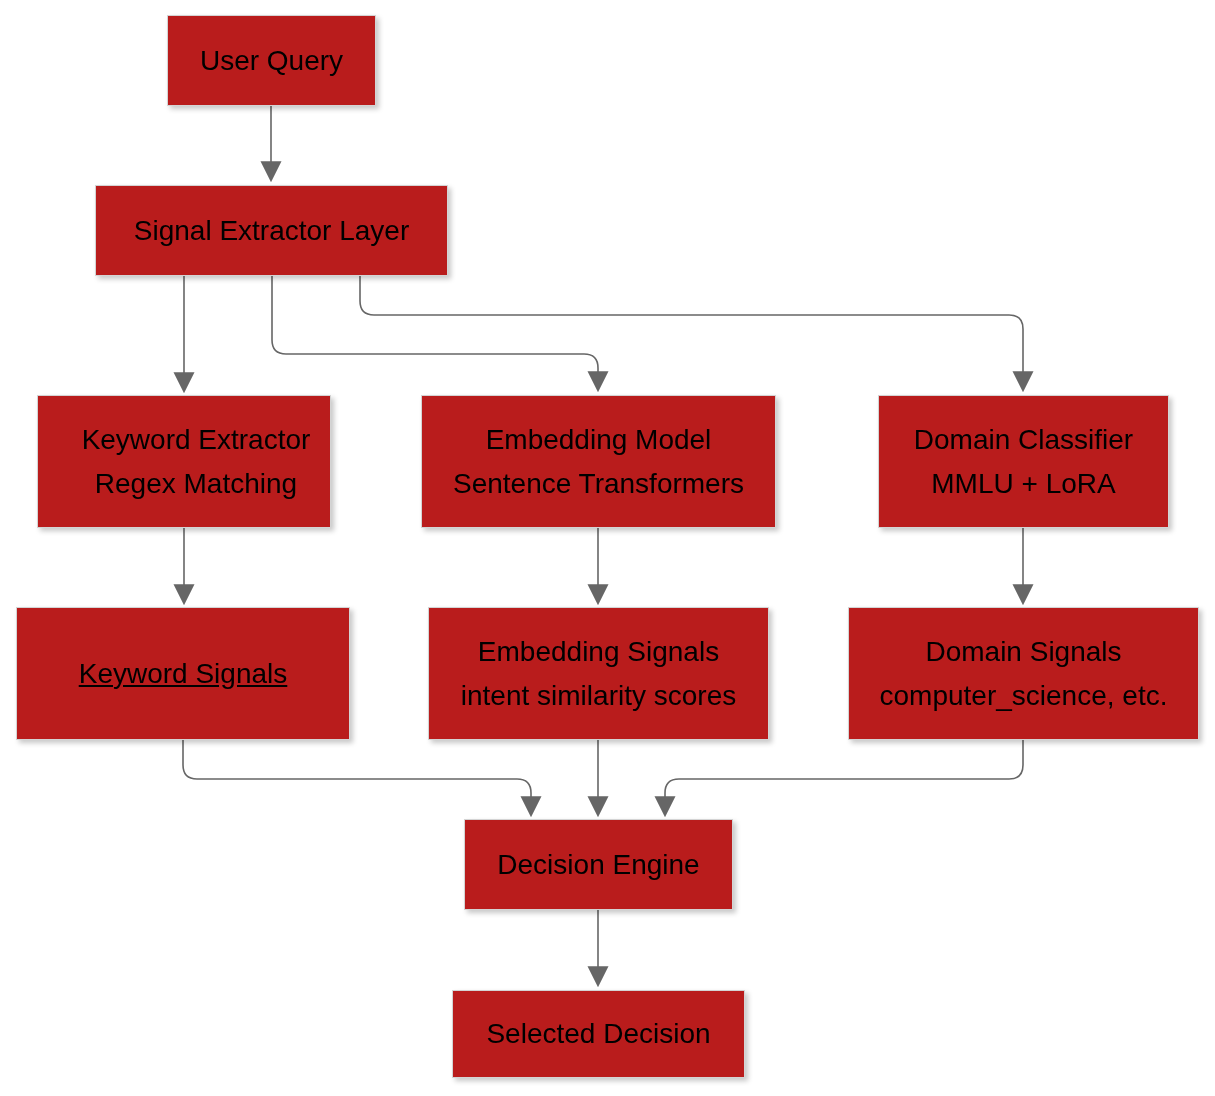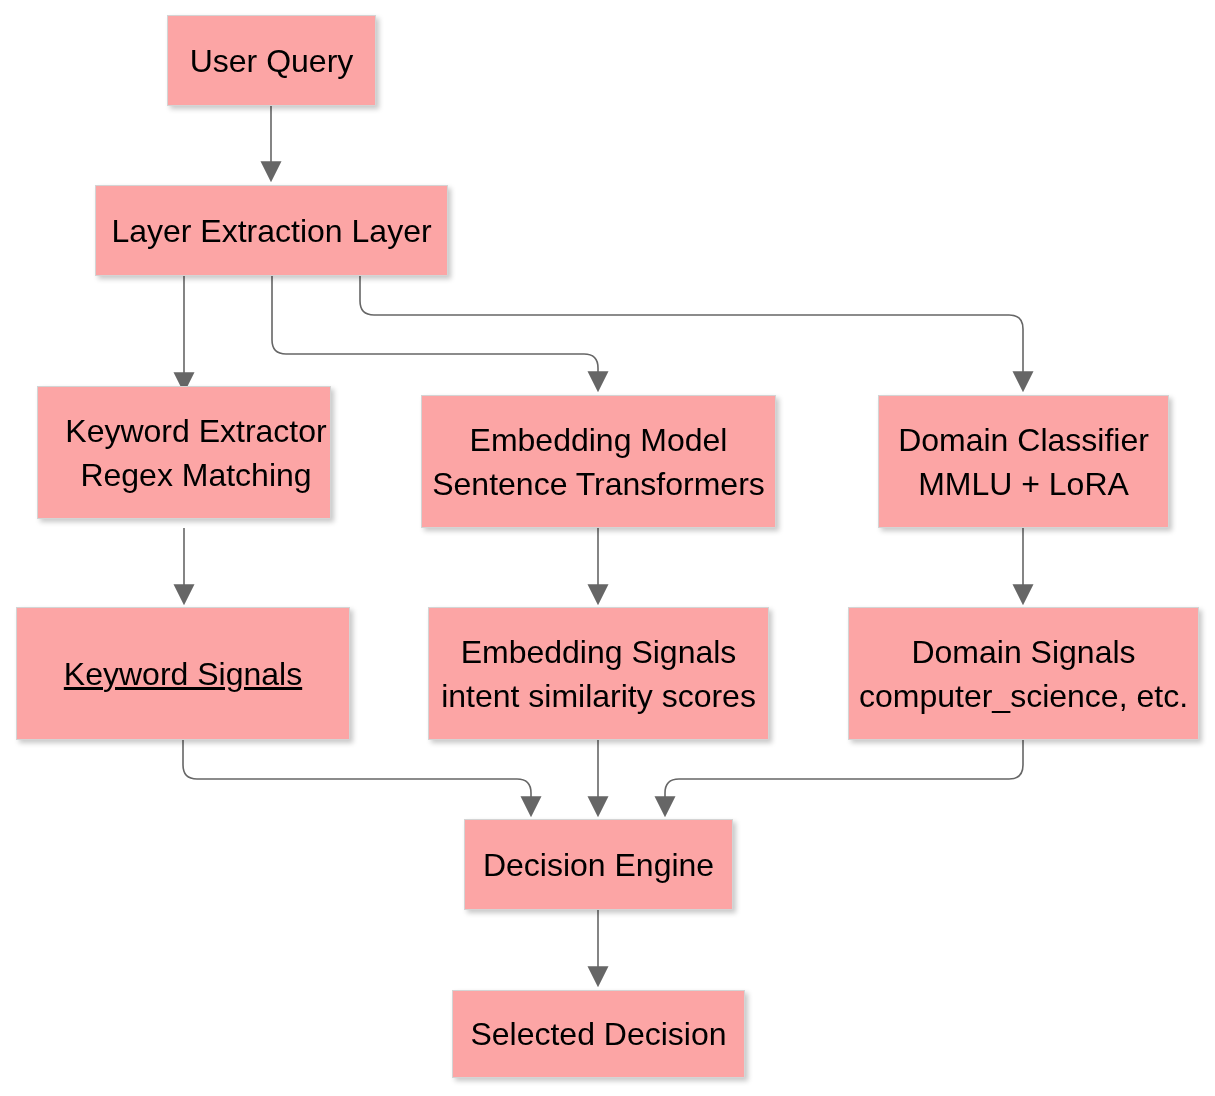--- a/index.html
+++ b/index.html
@@ -22,39 +22,39 @@
     pointer-events: none;
   }
   .edge {
     fill: none;
     stroke: #666666;
     stroke-width: 1.6;
   }
   .node {
     position: absolute;
     box-sizing: border-box;
-    background: #fca5a5;
+    background: #b91c1c;
     border: 1px solid #d4d4d4;
     box-shadow: 3px 3px 5px rgba(0,0,0,0.22);
     display: flex;
     flex-direction: column;
     justify-content: center;
     align-items: center;
     text-align: left;
     color: #000000;
-    font-size: 32px;
+    font-size: 28px;
     line-height: 44px;
     white-space: nowrap;
   }
   .node .line { display: block; }
 
   
   #n-user-query        { left:167px; top:15px;  width:209px; height:91px; }
   #n-signal-extraction { left:95px;  top:185px; width:353px; height:91px; }
-  #n-keyword-extractor { left:37px;  top:386px; width:294px; height:133px;padding-left:24px; }
+  #n-keyword-extractor { left:37px;  top:395px; width:294px; height:133px;padding-left:24px; }
   #n-embedding-model   { left:421px; top:395px; width:355px; height:133px; }
   #n-domain-classifier { left:878px; top:395px; width:291px; height:133px; }
   #n-keyword-signals   { left:16px;  top:607px; width:334px; height:133px;text-decoration:underline; }
   #n-embedding-signals { left:428px; top:607px; width:341px; height:133px; }
   #n-domain-signals    { left:848px; top:607px; width:351px; height:133px; }
   #n-decision-engine   { left:464px; top:819px; width:269px; height:91px; }
   #n-selected-decision { left:452px; top:990px; width:293px; height:88px; }
 </style>
 </head>
 <body>
@@ -79,21 +79,21 @@
     <path class="edge" marker-end="url(#ah)" d="M598,740 L598,812"></path>
     <path class="edge" marker-end="url(#ah)" d="M1023,740 L1023,765 Q1023,779 1009,779 L679,779 Q665,779 665,793 L665,812"></path>
     <path class="edge" marker-end="url(#ah)" d="M598,910 L598,982"></path>
   </svg>
 
   <div class="node" id="n-user-query">
     <span class="line">User Query</span>
   </div>
 
   <div class="node" id="n-signal-extraction">
-    <span class="line">Layer Extraction Layer</span>
+    <span class="line">Signal Extractor Layer</span>
   </div>
 
   <div class="node" id="n-keyword-extractor">
     <span class="line">Keyword Extractor</span>
     <span class="line">Regex Matching</span>
   </div>
 
   <div class="node" id="n-domain-classifier">
     <span class="line">Domain Classifier</span>
     <span class="line">MMLU + LoRA</span>

